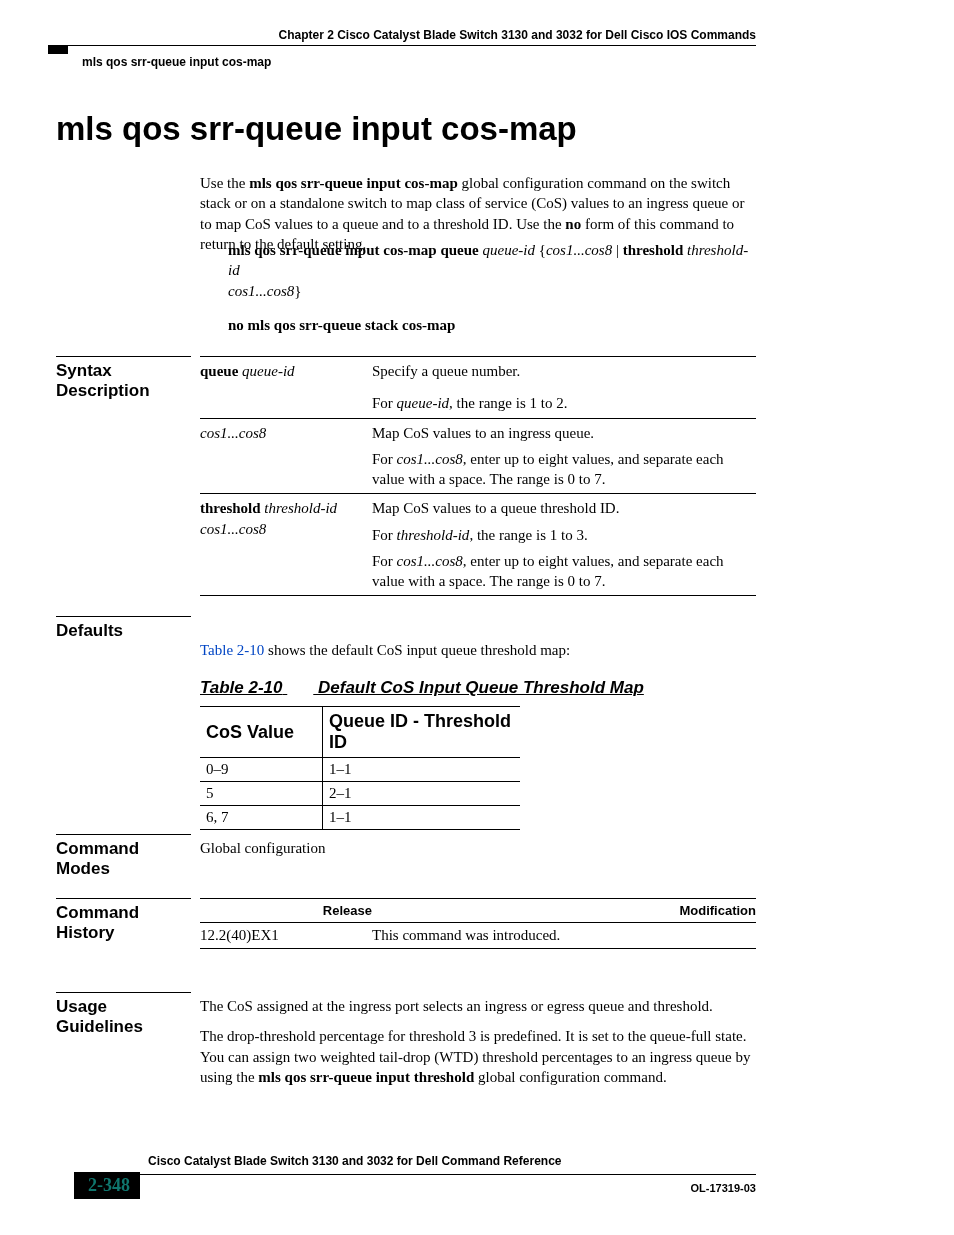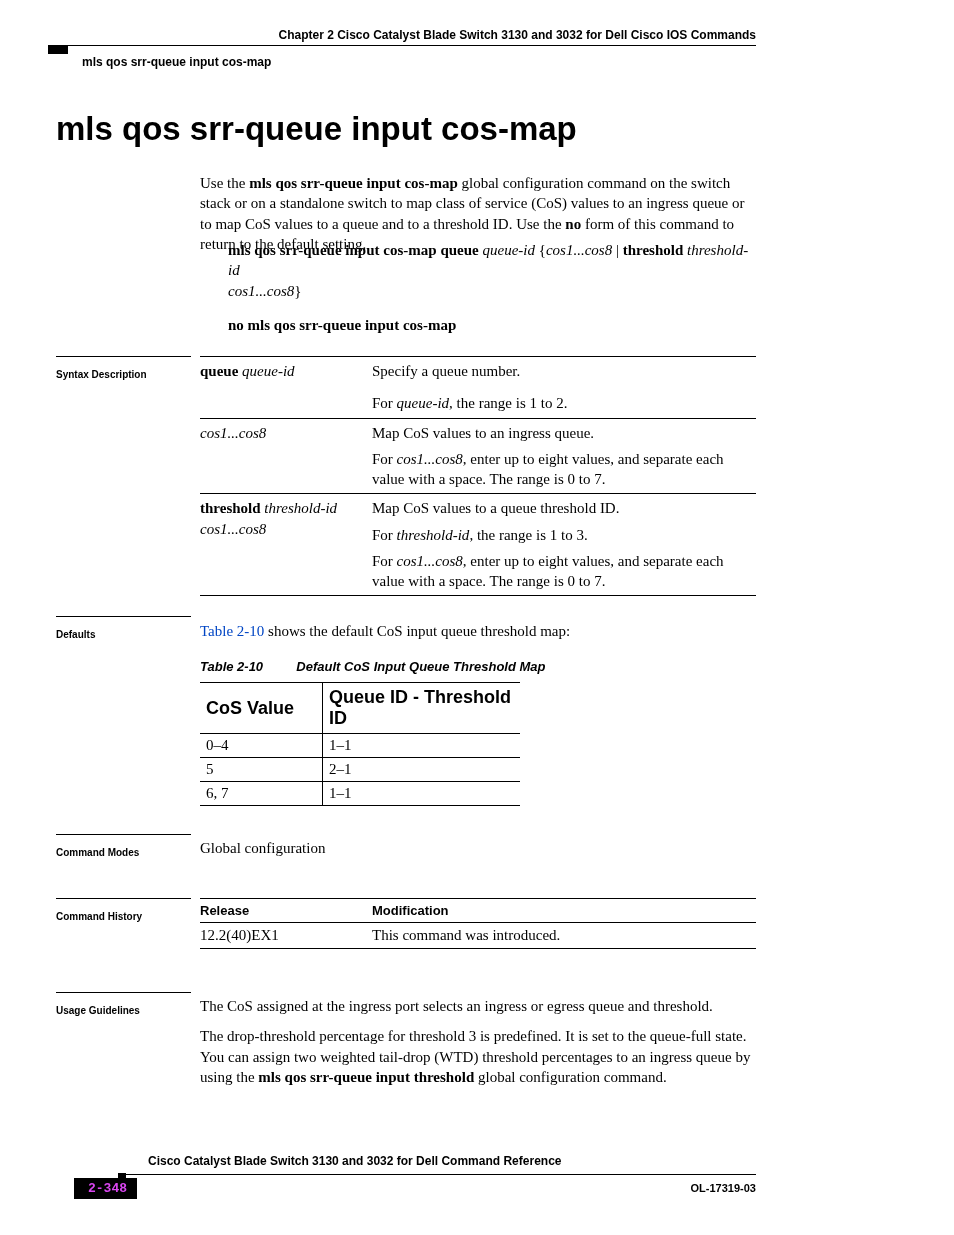--- a/index.html
+++ b/index.html
@@ -62,24 +62,24 @@
   .body-col {
     position: absolute;
     left: 200px;
     right: 78px;
   }
   .label-col {
     position: absolute;
     left: 56px;
     width: 135px;
     font-family: Arial, Helvetica, sans-serif;
-    font-size: 10px;
+    font-size: 17px;
     font-weight: bold;
     border-top: 1.5px solid #000;
-    padding-top: 12px;
+    padding-top: 4px;
   }
   .para {
     line-height: 1.35;
   }
   .indent {
     margin-left: 28px;
   }
   b { font-weight: bold; }
   i { font-style: italic; }
 
@@ -99,21 +99,22 @@
   }
   table.syntax tr.toprule td {
     border-top: 1.5px solid #000;
   }
   table.syntax tr.botrule td {
     border-bottom: 1.5px solid #000;
   }
   
   .tbl-caption {
     font-family: Arial, Helvetica, sans-serif;
-    font-size: 13px;
+    font-size: 17px;
+    text-decoration: underline;
   }
   table.small {
     border-collapse: collapse;
     font-size: 15px;
     width: 320px;
   }
   table.small th {
     font-family: Arial, Helvetica, sans-serif;
     font-size: 18px;
     text-align: left;
@@ -136,21 +137,21 @@
   }
   
   table.hist {
     border-collapse: collapse;
     width: 100%;
     font-size: 15px;
   }
   table.hist th {
     font-family: Arial, Helvetica, sans-serif;
     font-size: 13px;
-    text-align: left;
+    text-align: right;
     padding: 4px 0;
     border-top: 1.5px solid #000;
     border-bottom: 1.5px solid #000;
   }
   table.hist td {
     padding: 4px 0;
     border-bottom: 1px solid #000;
   }
   .link { color: #0045c4; }
 
@@ -176,23 +177,23 @@
     bottom: 41px;
     font-family: Arial, Helvetica, sans-serif;
     font-size: 11px;
     font-weight: bold;
   }
   .page-badge {
     position: absolute;
     left: 74px;
     bottom: 36px;
     background: #000;
-    color: #d946ef;
-    font-family: Liberation Mono, monospace;
-    font-size: 13px;
+    color: #0f766e;
+    font-family: Liberation Serif, serif;
+    font-size: 18px;
     font-weight: bold;
     padding: 3px 10px 3px 14px;
   }
   .footer-box {
     position: absolute;
     left: 118px;
     bottom: 54px;
     width: 8px;
     height: 8px;
     background: #000;
@@ -214,21 +215,21 @@
     <span>Use the </span><b>mls qos srr-queue input cos-map</b><span> global configuration command on the switch stack or on a standalone switch to map class of service (CoS) values to an ingress queue or to map CoS values to a queue and to a threshold ID. Use the </span><b>no</b><span> form of this command to return to the default setting.</span>
   </div>
 
   <div class="body-col" style="top:240px;">
     <div class="indent para">
       <b>mls qos srr-queue input cos-map queue </b><i>queue-id</i><span> {</span><i>cos1...cos8</i><span> | </span><b>threshold</b><span> </span><i>threshold-id</i>
       <br>
       <i>cos1...cos8</i><span>}</span>
     </div>
     <div class="indent para" style="margin-top:14px;">
-      <b>no mls qos srr-queue input cos-map</b>
+      <b>no mls qos srr-queue stack cos-map</b>
     </div>
   </div>
 
   <div class="label-col" style="top:356px;">Syntax Description</div>
   <div class="body-col" style="top:356px;">
     <table class="syntax">
       <colgroup>
           <col style="width:172px">
           <col>
         </colgroup>
@@ -253,37 +254,37 @@
           <div>Map CoS values to a queue threshold ID.</div>
           <div style="margin-top:6px;"><span>For </span><i>threshold-id</i><span>, the range is 1 to 3.</span></div>
           <div style="margin-top:6px;"><span>For </span><i>cos1...cos8</i><span>, enter up to eight values, and separate each value with a space. The range is 0 to 7.</span></div>
         </td>
       </tr>
     </tbody>
       </table>
   </div>
 
   <div class="label-col" style="top:616px;">Defaults</div>
-  <div class="body-col" style="top:621px;">
+  <div class="body-col" style="top:640px;">
     <div class="para">
       <span class="link">Table 2-10</span><span> shows the default CoS input queue threshold map:</span>
     </div>
     <div class="tbl-caption" style="margin-top:18px;">
       <b><i>Table 2-10</i></b>
       <span style="display:inline-block;width:26px;"></span>
       <b><i>Default CoS Input Queue Threshold Map</i></b>
     </div>
     <table class="small" style="margin-top:8px;">
       <tbody>
           <tr>
         <th style="width:110px;">CoS Value</th>
         <th>Queue ID - Threshold ID</th>
       </tr>
       <tr>
-            <td>0–4</td>
+            <td>0–9</td>
             <td>1–1</td>
           </tr>
       <tr>
             <td>5</td>
             <td>2–1</td>
           </tr>
       <tr>
             <td>6, 7</td>
             <td>1–1</td>
           </tr>

